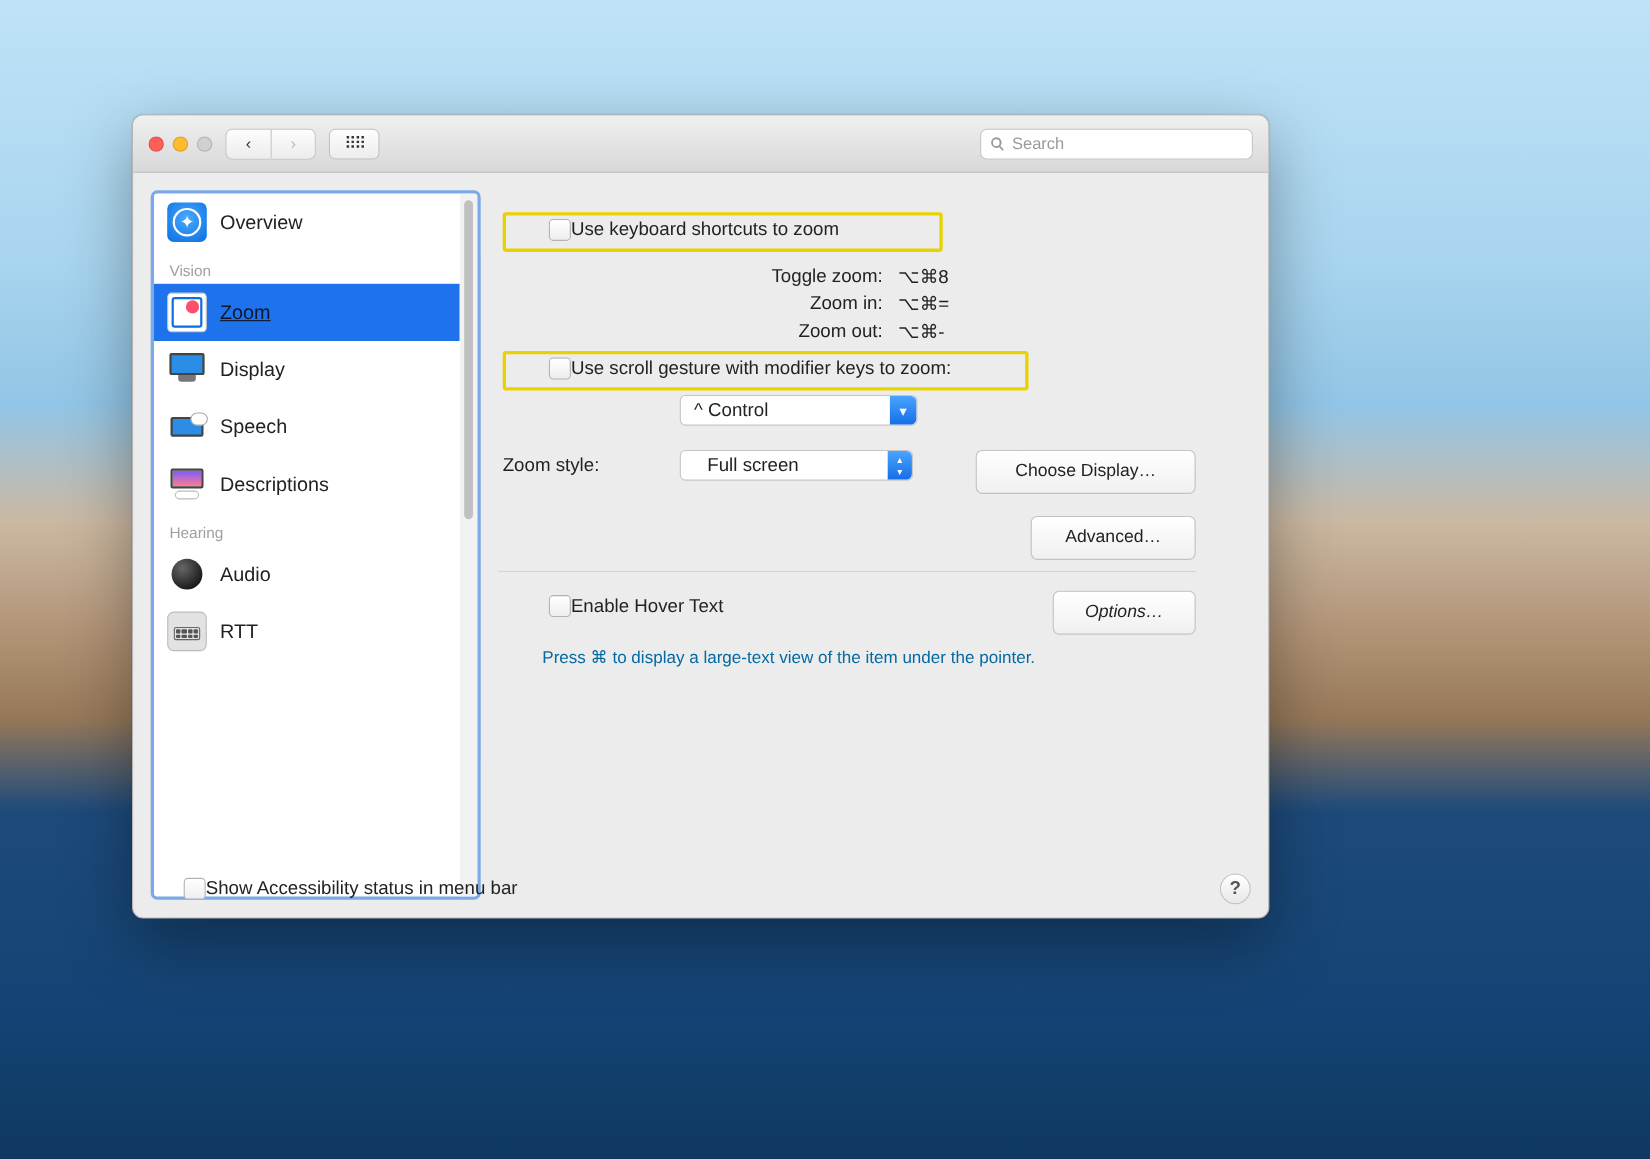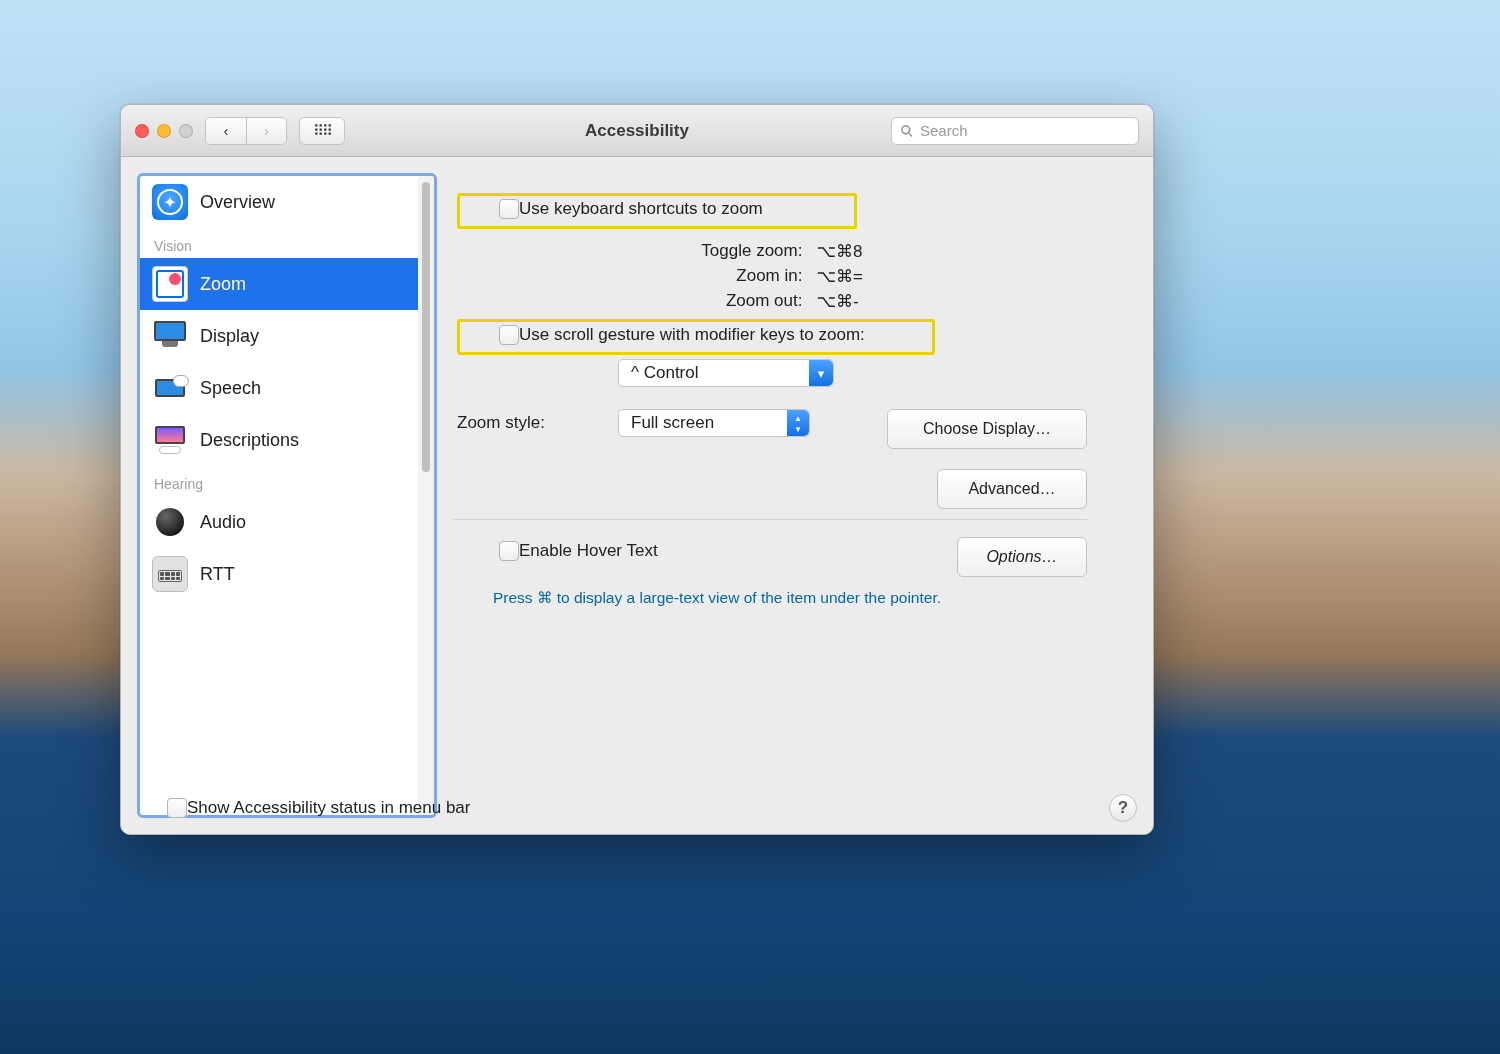--- a/index.html
+++ b/index.html
@@ -100,21 +100,21 @@
     overflow:hidden;
   }
   .sidebar-list { flex:1; overflow:hidden; }
   .sb-group { padding:10px 14px 4px; font-size:14px; color:#a0a0a0; }
   .sb-item {
     display:flex; align-items:center; gap:12px;
     padding:8px 12px;
     font-size:18px; color:#222;
     cursor:default;
   }
-  .sb-item.selected { background:#1e73ed; color:#fef9c3; }
+  .sb-item.selected { background:#1e73ed; color:#0f172a;text-decoration:underline; }
   .sb-icon {
     width:36px; height:36px; border-radius:6px; flex:none;
     display:flex; align-items:center; justify-content:center;
     font-size:20px;
   }
   .ic-overview { background:radial-gradient(circle at 50% 40%, #4aa8ff, #0a6fe0); color:#fff; }
   .ic-overview span{width:26px;height:26px;border:2px solid #fff;border-radius:50%;display:flex;align-items:center;justify-content:center;font-size:16px;}
   .ic-vo { background:#ddd; border:1px solid #bbb; border-radius:8px; position:relative; }
   .ic-vo::after{content:'';position:absolute;left:6px;bottom:6px;width:14px;height:14px;border:2px solid #777;border-radius:50%;}
   .ic-vo::before{content:'';position:absolute;right:5px;top:4px;width:8px;height:8px;border-top:2px solid #777;border-right:2px solid #777;border-radius:0 4px 0 0;}
@@ -170,21 +170,21 @@
   .modifier-pop, .style-pop {
     display:inline-flex; align-items:center; justify-content:space-between;
     background:#fff; border:1px solid #c6c6c6; border-radius:5px;
     height:28px; font-size:17px;margin-left:28px;
   }
   .modifier-pop { width:216px; padding-left:12px; }
   .modifier-pop .cap{
     width:24px; height:100%; background:linear-gradient(#4aa4ff,#156fe6);
     border-radius:0 5px 5px 0; display:flex;align-items:center;justify-content:center;color:#fff;font-size:13px;
   }
-  .style-pop { width:192px; padding-left:12px; }
+  .style-pop { width:212px; padding-left:24px; }
   .style-pop .cap{
     width:22px; height:100%; background:linear-gradient(#4aa4ff,#156fe6);
     border-radius:0 5px 5px 0; display:flex;flex-direction:column;align-items:center;justify-content:center;color:#fff;font-size:9px;gap:1px;
   }
 
   .pushbtn{
     background:linear-gradient(#fff,#f0f0f0);
     border:1px solid #c3c3c3; border-radius:6px;
     height:40px; padding:0 14px; font-size:16px; color:#222;
     cursor:default;
@@ -226,21 +226,20 @@
       <button>‹</button>
       <button>›</button>
     </div>
 
     <div class="seg" style="width:46px;">
       <button class="grid-btn" style="width:100%;">
         <span>⠿⠿</span>
       </button>
     </div>
 
-    <div class="window-title">Accessibility</div>
 
     <div class="search-box">
       <svg viewBox="0 0 16 16">
           <path d="M6.5 1a5.5 5.5 0 014.24 9l3.63 3.63-1.24 1.24L9.5 11.24A5.5 5.5 0 116.5 1zm0 2a3.5 3.5 0 100 7 3.5 3.5 0 000-7z"></path>
         </svg>
       <span>Search</span>
     </div>
   </div>
 
   <div class="content">

